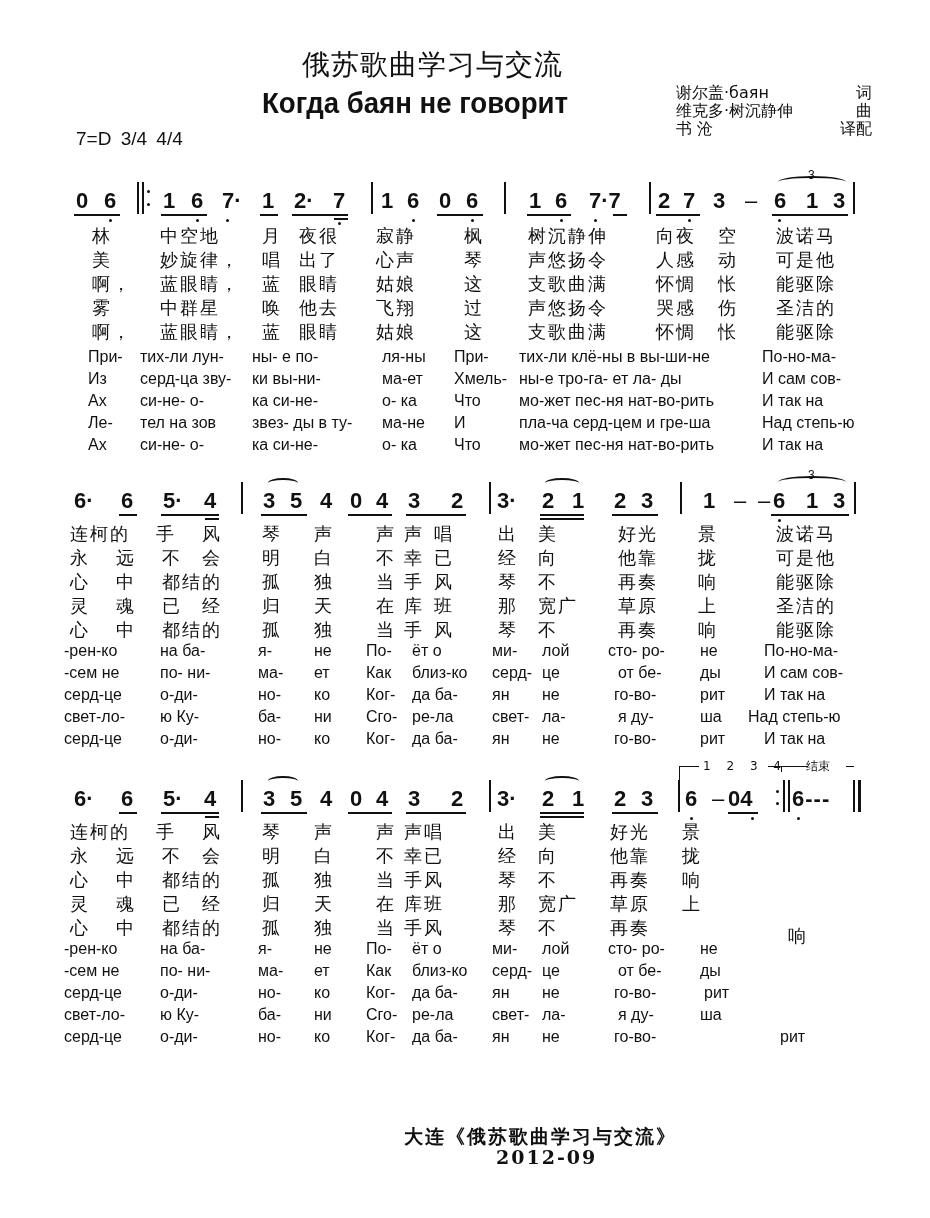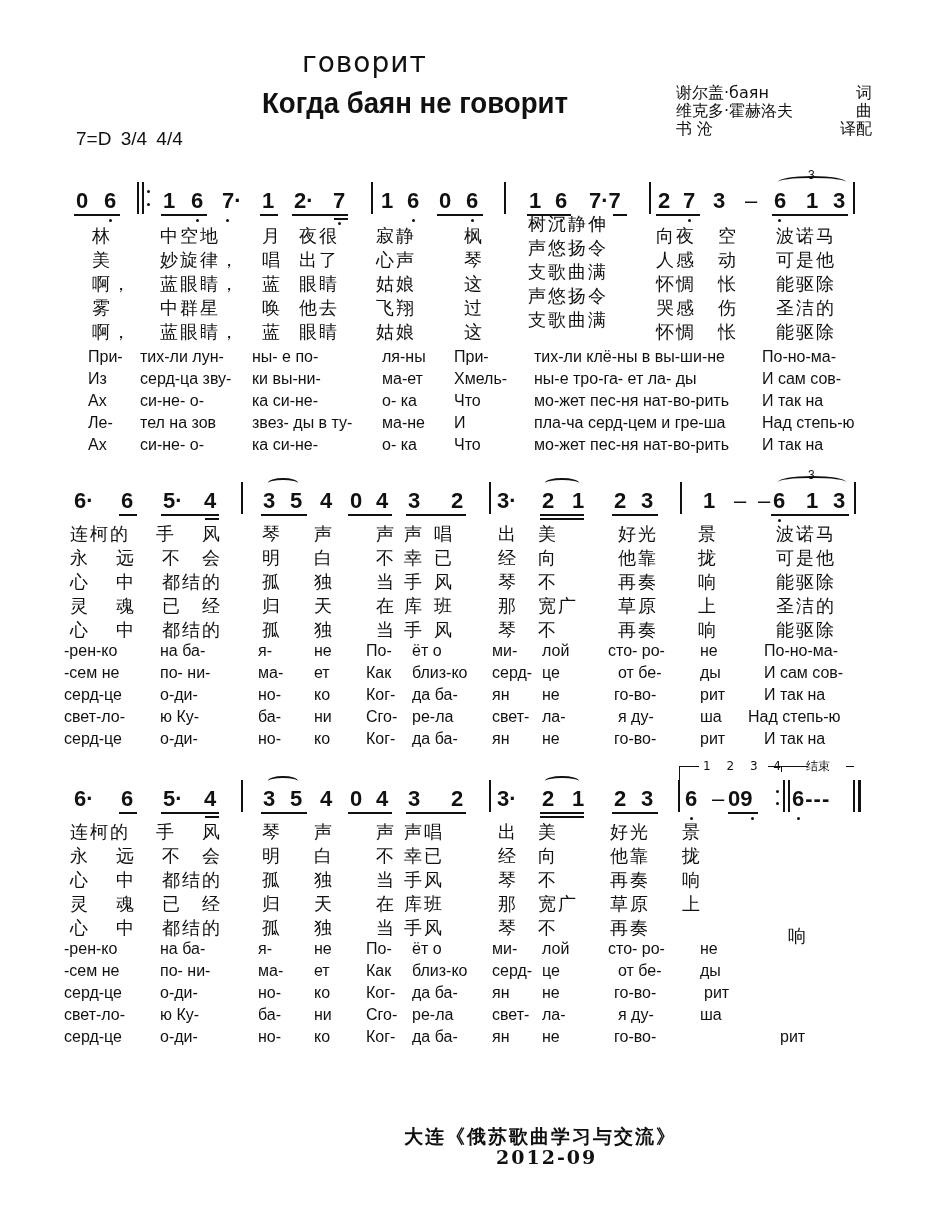--- a/index.html
+++ b/index.html
@@ -20,29 +20,29 @@
   .cn-lyric { position: absolute; font-family: "DejaVu Serif", serif; font-size: 18px; line-height: 24px; letter-spacing: 2px; }
   .ru-lyric { position: absolute; font-family: "Liberation Sans", sans-serif; font-size: 16px; line-height: 22px; }
 
   .footer1 { font-family: Liberation Mono, monospace; font-size: 19px; font-weight: bold; left: 404px; top: 1124px; letter-spacing: 2px; }
   .footer2 { font-family: "DejaVu Serif", serif; font-size: 19px; font-weight: bold; left: 496px; top: 1146px; letter-spacing: 2px; }
   .volta { position: absolute; font-family: "DejaVu Sans", sans-serif; font-size: 12px; }
 </style>
 </head>
 <body>
 
-<div class="abs title-cn">говорит</div>
+<div class="abs title-cn">俄苏歌曲学习与交流</div>
 <div class="abs title-ru">Когда баян не говорит</div>
 <div class="abs credits">
   <div class="row">
       <span>谢尔盖·баян</span>
       <span>词</span>
     </div>
   <div class="row">
-      <span>维克多·霍赫洛夫</span>
+      <span>维克多·树沉静伸</span>
       <span>曲</span>
     </div>
   <div class="row">
       <span>书        沧</span>
       <span>译配</span>
     </div>
 </div>
 <div class="abs key">7=D  3/4  4/4</div>
 
 <div>
@@ -141,21 +141,21 @@
         <div>飞翔</div>
         <div>姑娘</div>
     </div>
     <div class="cn-lyric" style="left:464px;top:224px">
       <div>枫</div>
         <div>琴</div>
         <div>这</div>
         <div>过</div>
         <div>这</div>
     </div>
-    <div class="cn-lyric" style="left:528px;top:212px">
+    <div class="cn-lyric" style="left:528px;top:224px">
       <div>树沉静伸</div>
         <div>声悠扬令</div>
         <div>支歌曲满</div>
         <div>声悠扬令</div>
         <div>支歌曲满</div>
     </div>
     <div class="cn-lyric" style="left:656px;top:224px">
       <div>向夜</div>
         <div>人感</div>
         <div>怀惆</div>
@@ -207,21 +207,21 @@
         <div>ма-не</div>
         <div>о- ка</div>
     </div>
     <div class="ru-lyric" style="left:454px;top:346px">
       <div>При-</div>
         <div>Хмель-</div>
         <div>Что</div>
         <div>И</div>
         <div>Что</div>
     </div>
-    <div class="ru-lyric" style="left:534px;top:346px">
+    <div class="ru-lyric" style="left:519px;top:346px">
       <div>тих-ли клё-ны в вы-ши-не</div>
         <div>ны-е тро-га-   ет ла- ды</div>
         <div>мо-жет пес-ня   нат-во-рить</div>
         <div>пла-ча серд-цем  и гре-ша</div>
         <div>мо-жет пес-ня   нат-во-рить</div>
     </div>
     <div class="ru-lyric" style="left:762px;top:346px">
       <div>По-но-ма-</div>
         <div>И сам сов-</div>
         <div>И так на</div>
@@ -465,21 +465,21 @@
   <div class="ul" style="left:540px;top:812px;width:44px"></div>
   <div class="ul" style="left:540px;top:816px;width:44px"></div>
   <span class="note" style="left:614px;top:786px">2</span>
   <span class="note" style="left:641px;top:786px">3</span>
   <div class="ul" style="left:612px;top:812px;width:46px"></div>
 
   <div class="bar" style="left:678px;top:780px;height:32px"></div>
   <span class="note" style="left:685px;top:786px">6</span>
   <div class="dot" style="left:690px;top:817px"></div>
   <span class="note" style="left:712px;top:786px;font-weight:normal">–</span>
-  <span class="note" style="left:728px;top:786px">09</span>
+  <span class="note" style="left:728px;top:786px">04</span>
   <div class="ul" style="left:728px;top:812px;width:30px"></div>
   <div class="dot" style="left:751px;top:817px"></div>
   <div class="dot" style="left:776px;top:790px"></div>
   <div class="dot" style="left:776px;top:802px"></div>
   <div class="bar" style="left:783px;top:780px;height:32px"></div>
   <div class="bar" style="left:788px;top:780px;height:32px"></div>
   <span class="note" style="left:792px;top:786px;letter-spacing:1px">6---</span>
   <div class="dot" style="left:797px;top:817px"></div>
   <div class="bar" style="left:853px;top:780px;height:32px"></div>
   <div class="bar" style="left:858px;top:780px;height:32px;width:3px"></div>

